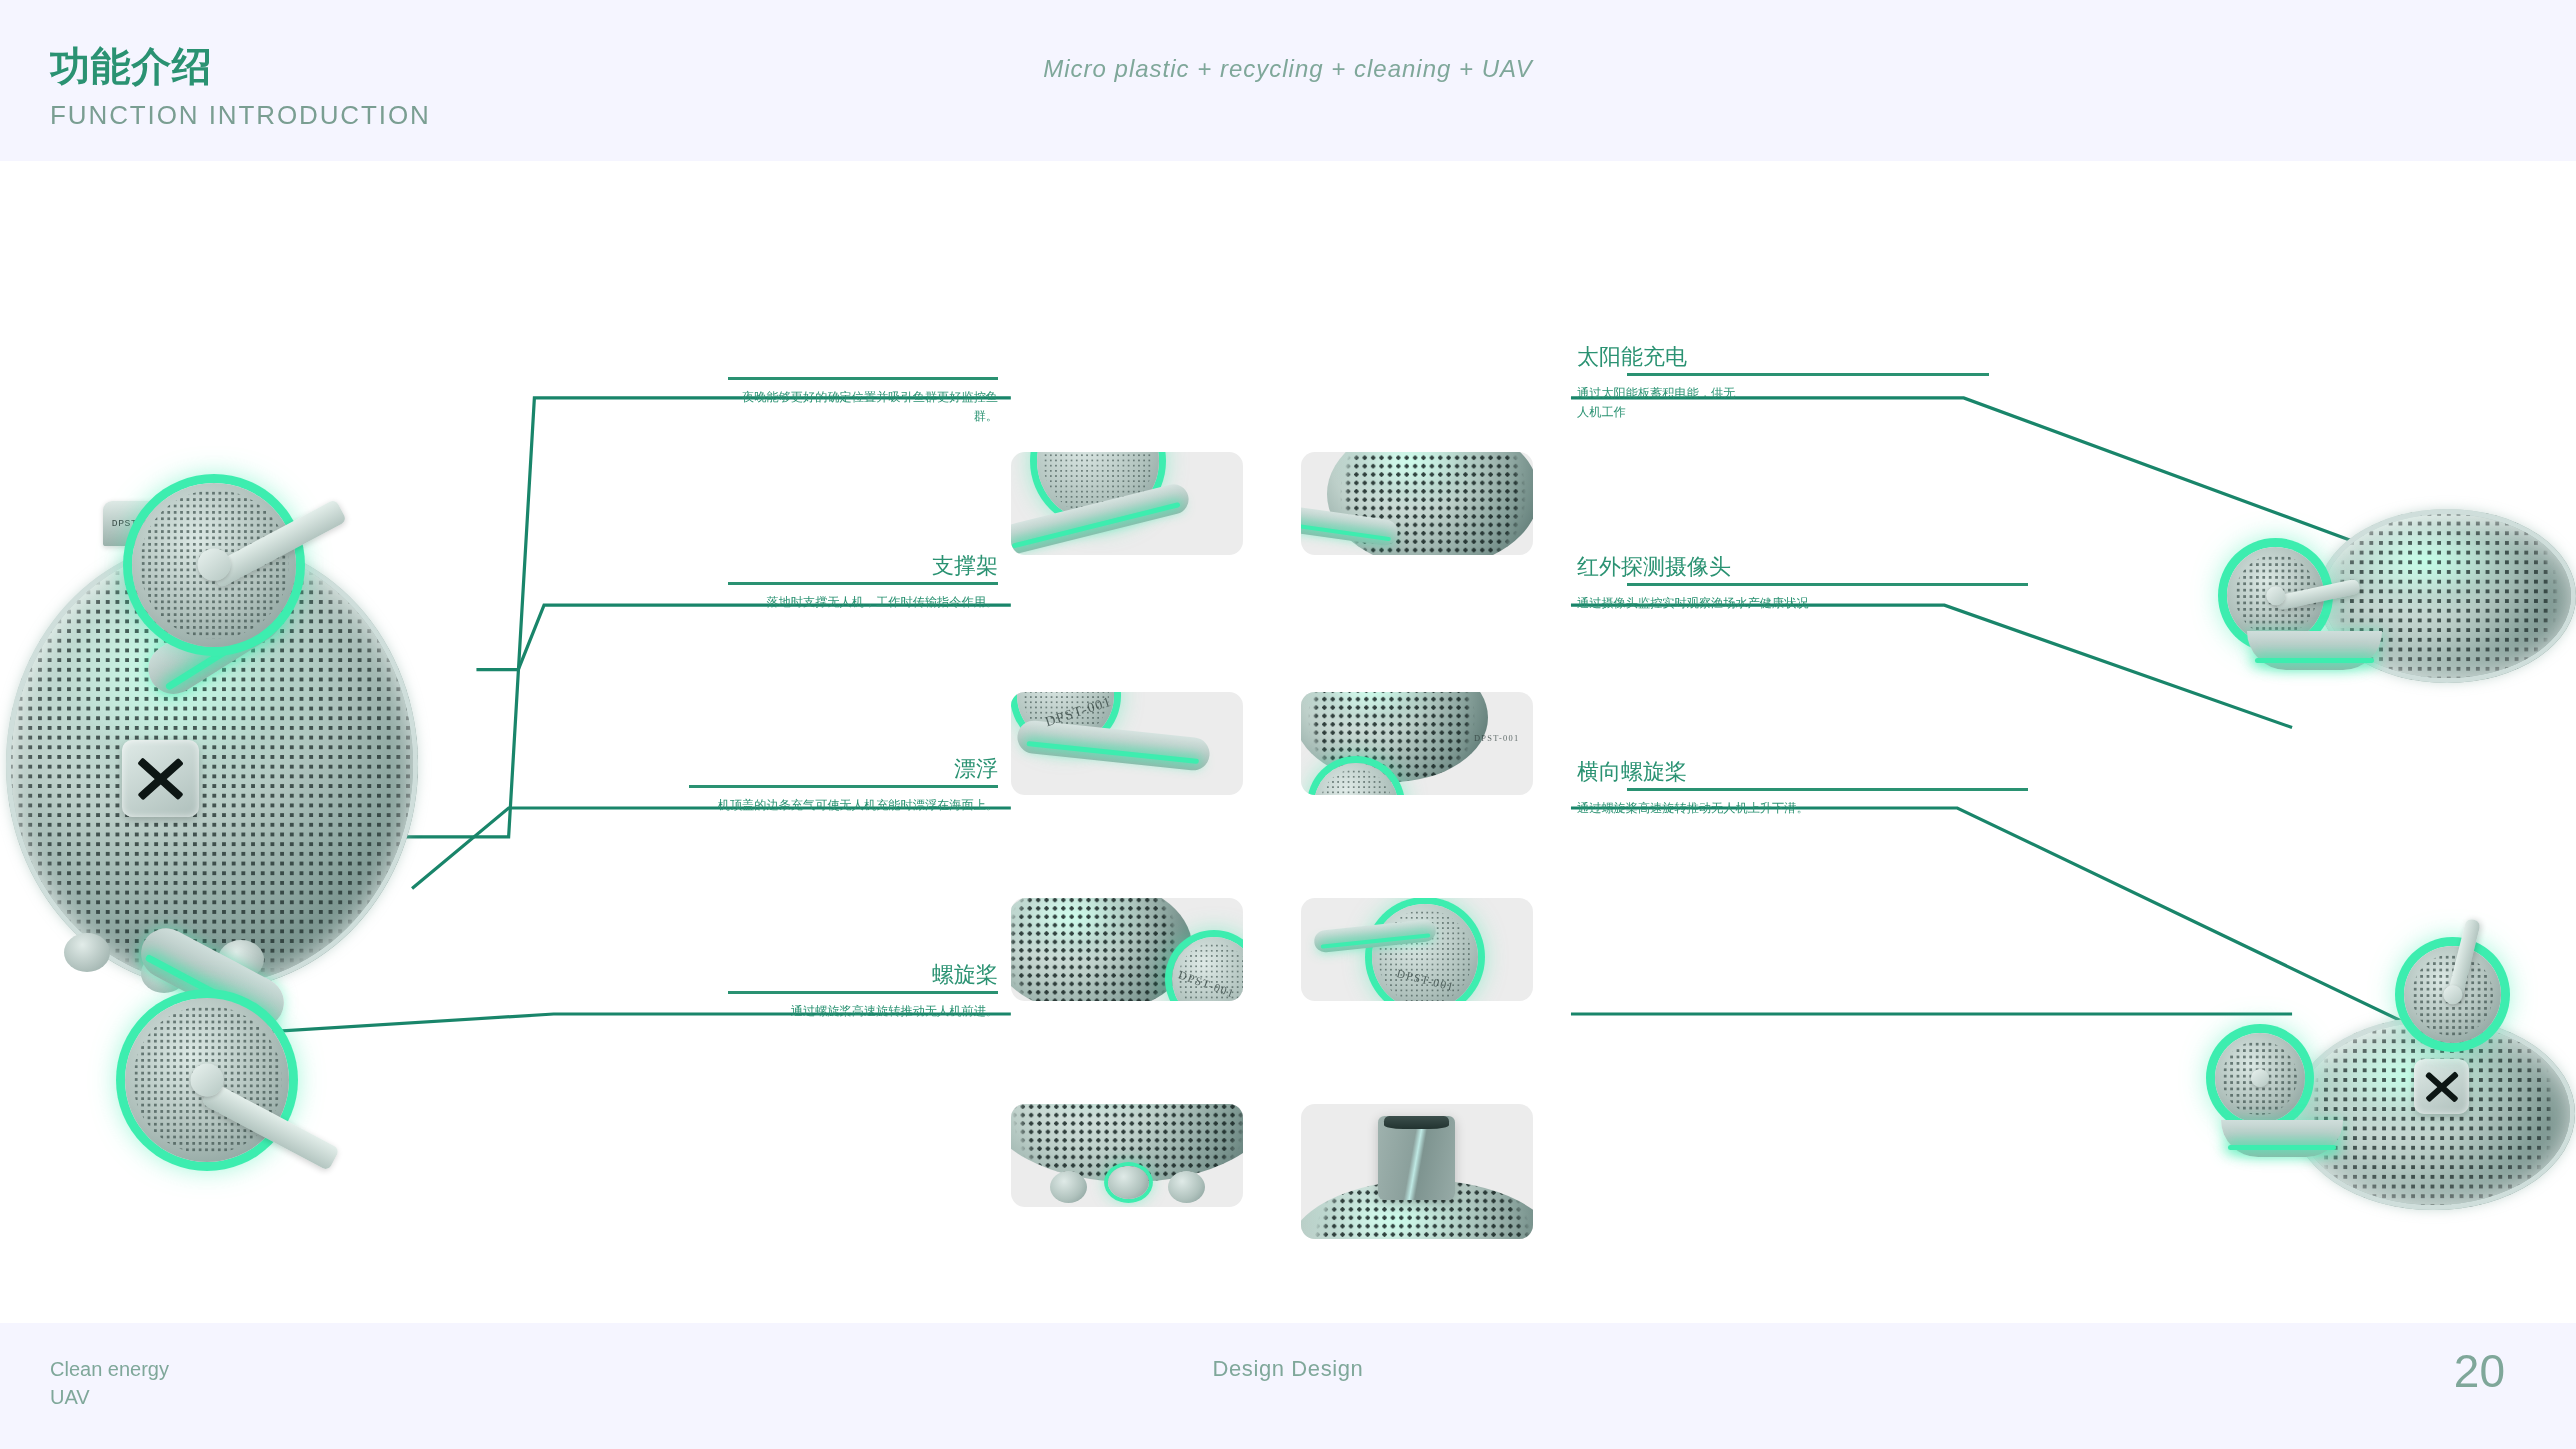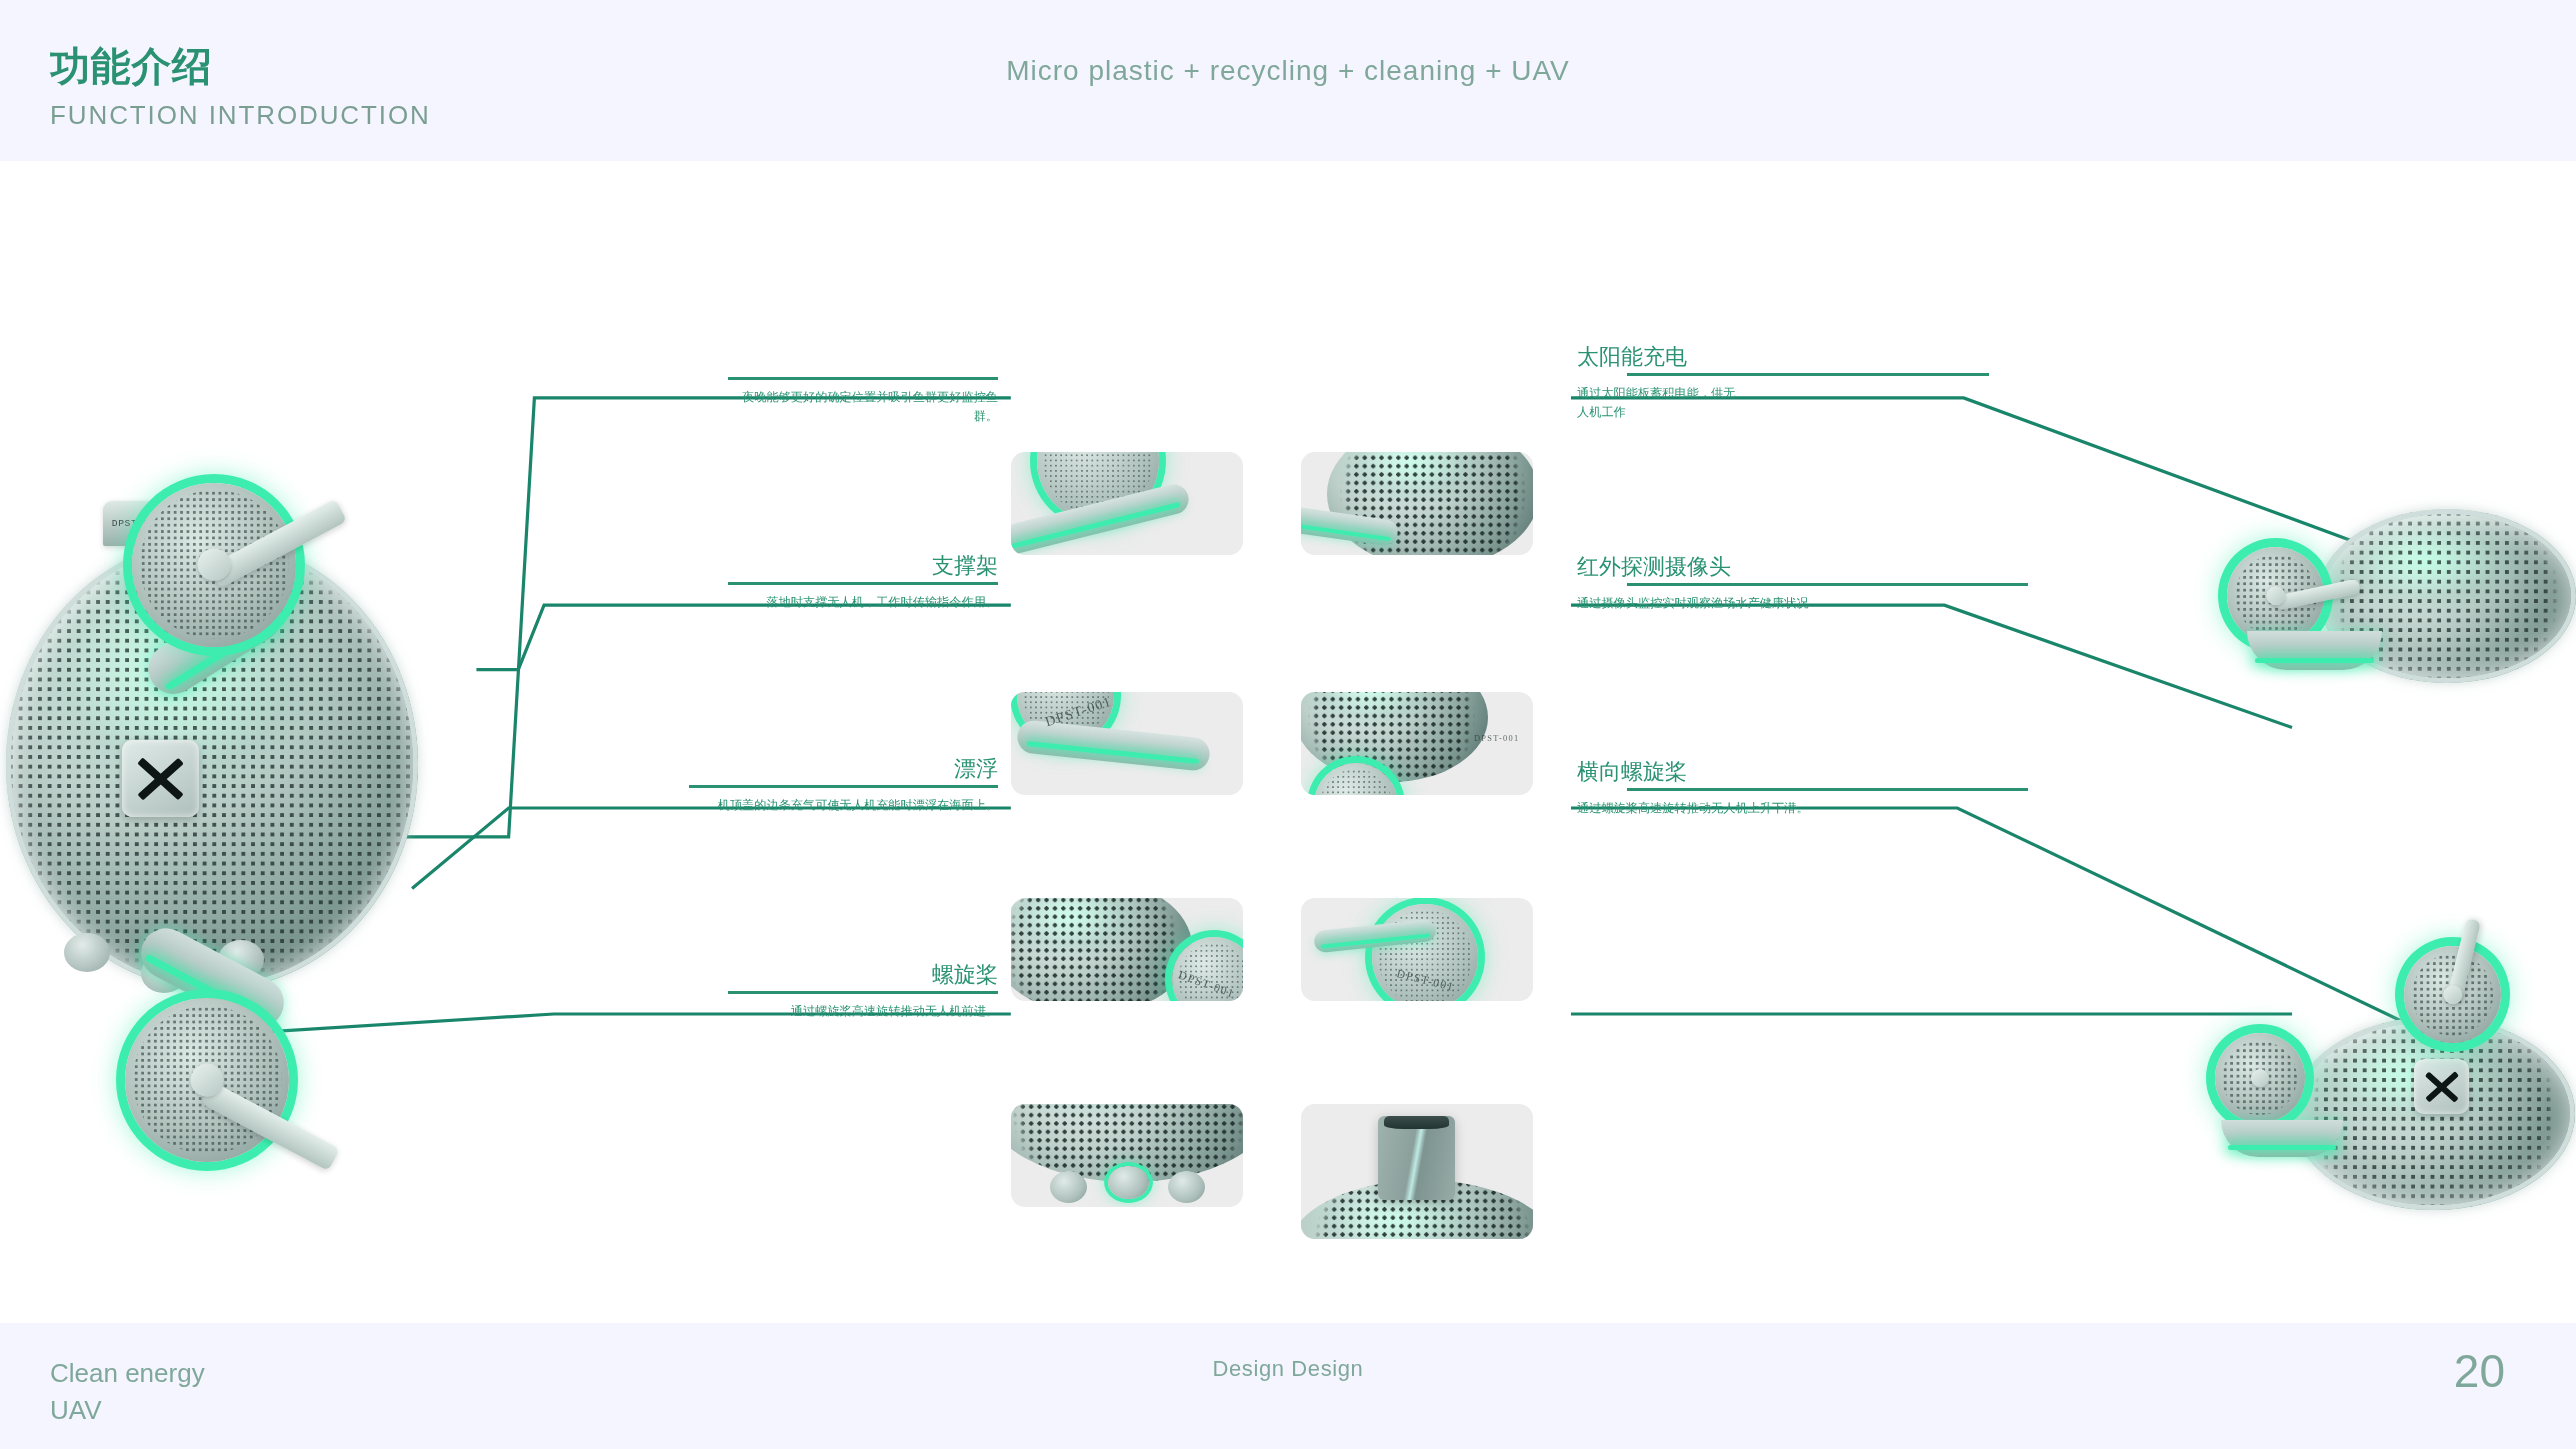--- a/index.html
+++ b/index.html
@@ -21,21 +21,21 @@
     line-height:1;
   }
   .header-title-en {
     position:absolute; left:50px; top:102px;
     font-size:26px; font-weight:400; color:#7a9e92; letter-spacing:1.9px;
     line-height:1;
   }
   .header-center {
     position:absolute; left:0; top:55px; width:2576px;
     text-align:center;
-    font-size:28px; color:#7fa79a; font-weight:400; letter-spacing:1px;
+    font-size:24px; color:#7fa79a; font-weight:400; letter-spacing:1px;font-style:italic;
   }
 
   
   .stage {
     position:absolute; left:0; top:161px; width:2576px; height:1162px;
     background:#ffffff;
   }
 
   
   .lines { position:absolute; left:0; top:0; width:2576px; height:1162px; }
@@ -187,21 +187,21 @@
   .anno.right .a-title, .anno.right .a-desc { text-align:left; }
   .anno.left  .a-title, .anno.left  .a-desc { text-align:right; }
 
   
   .footer {
     position:absolute; left:0; top:1323px; width:2576px; height:126px;
     background:#f5f5ff;
   }
   .footer-left {
     position:absolute; left:50px; top:32px;
-    font-size:26px; color:#7fa79a; line-height:1.42;
+    font-size:20px; color:#7fa79a; line-height:1.42;
   }
   .footer-center {
     position:absolute; left:0; top:33px; width:2576px; text-align:center;
     font-size:22px; color:#7fa79a; letter-spacing:0.6px;
   }
   .footer-page {
     position:absolute; right:71px; top:20.6px;
     font-size:46px; color:#7fa79a; font-weight:400;
   }
 </style>

